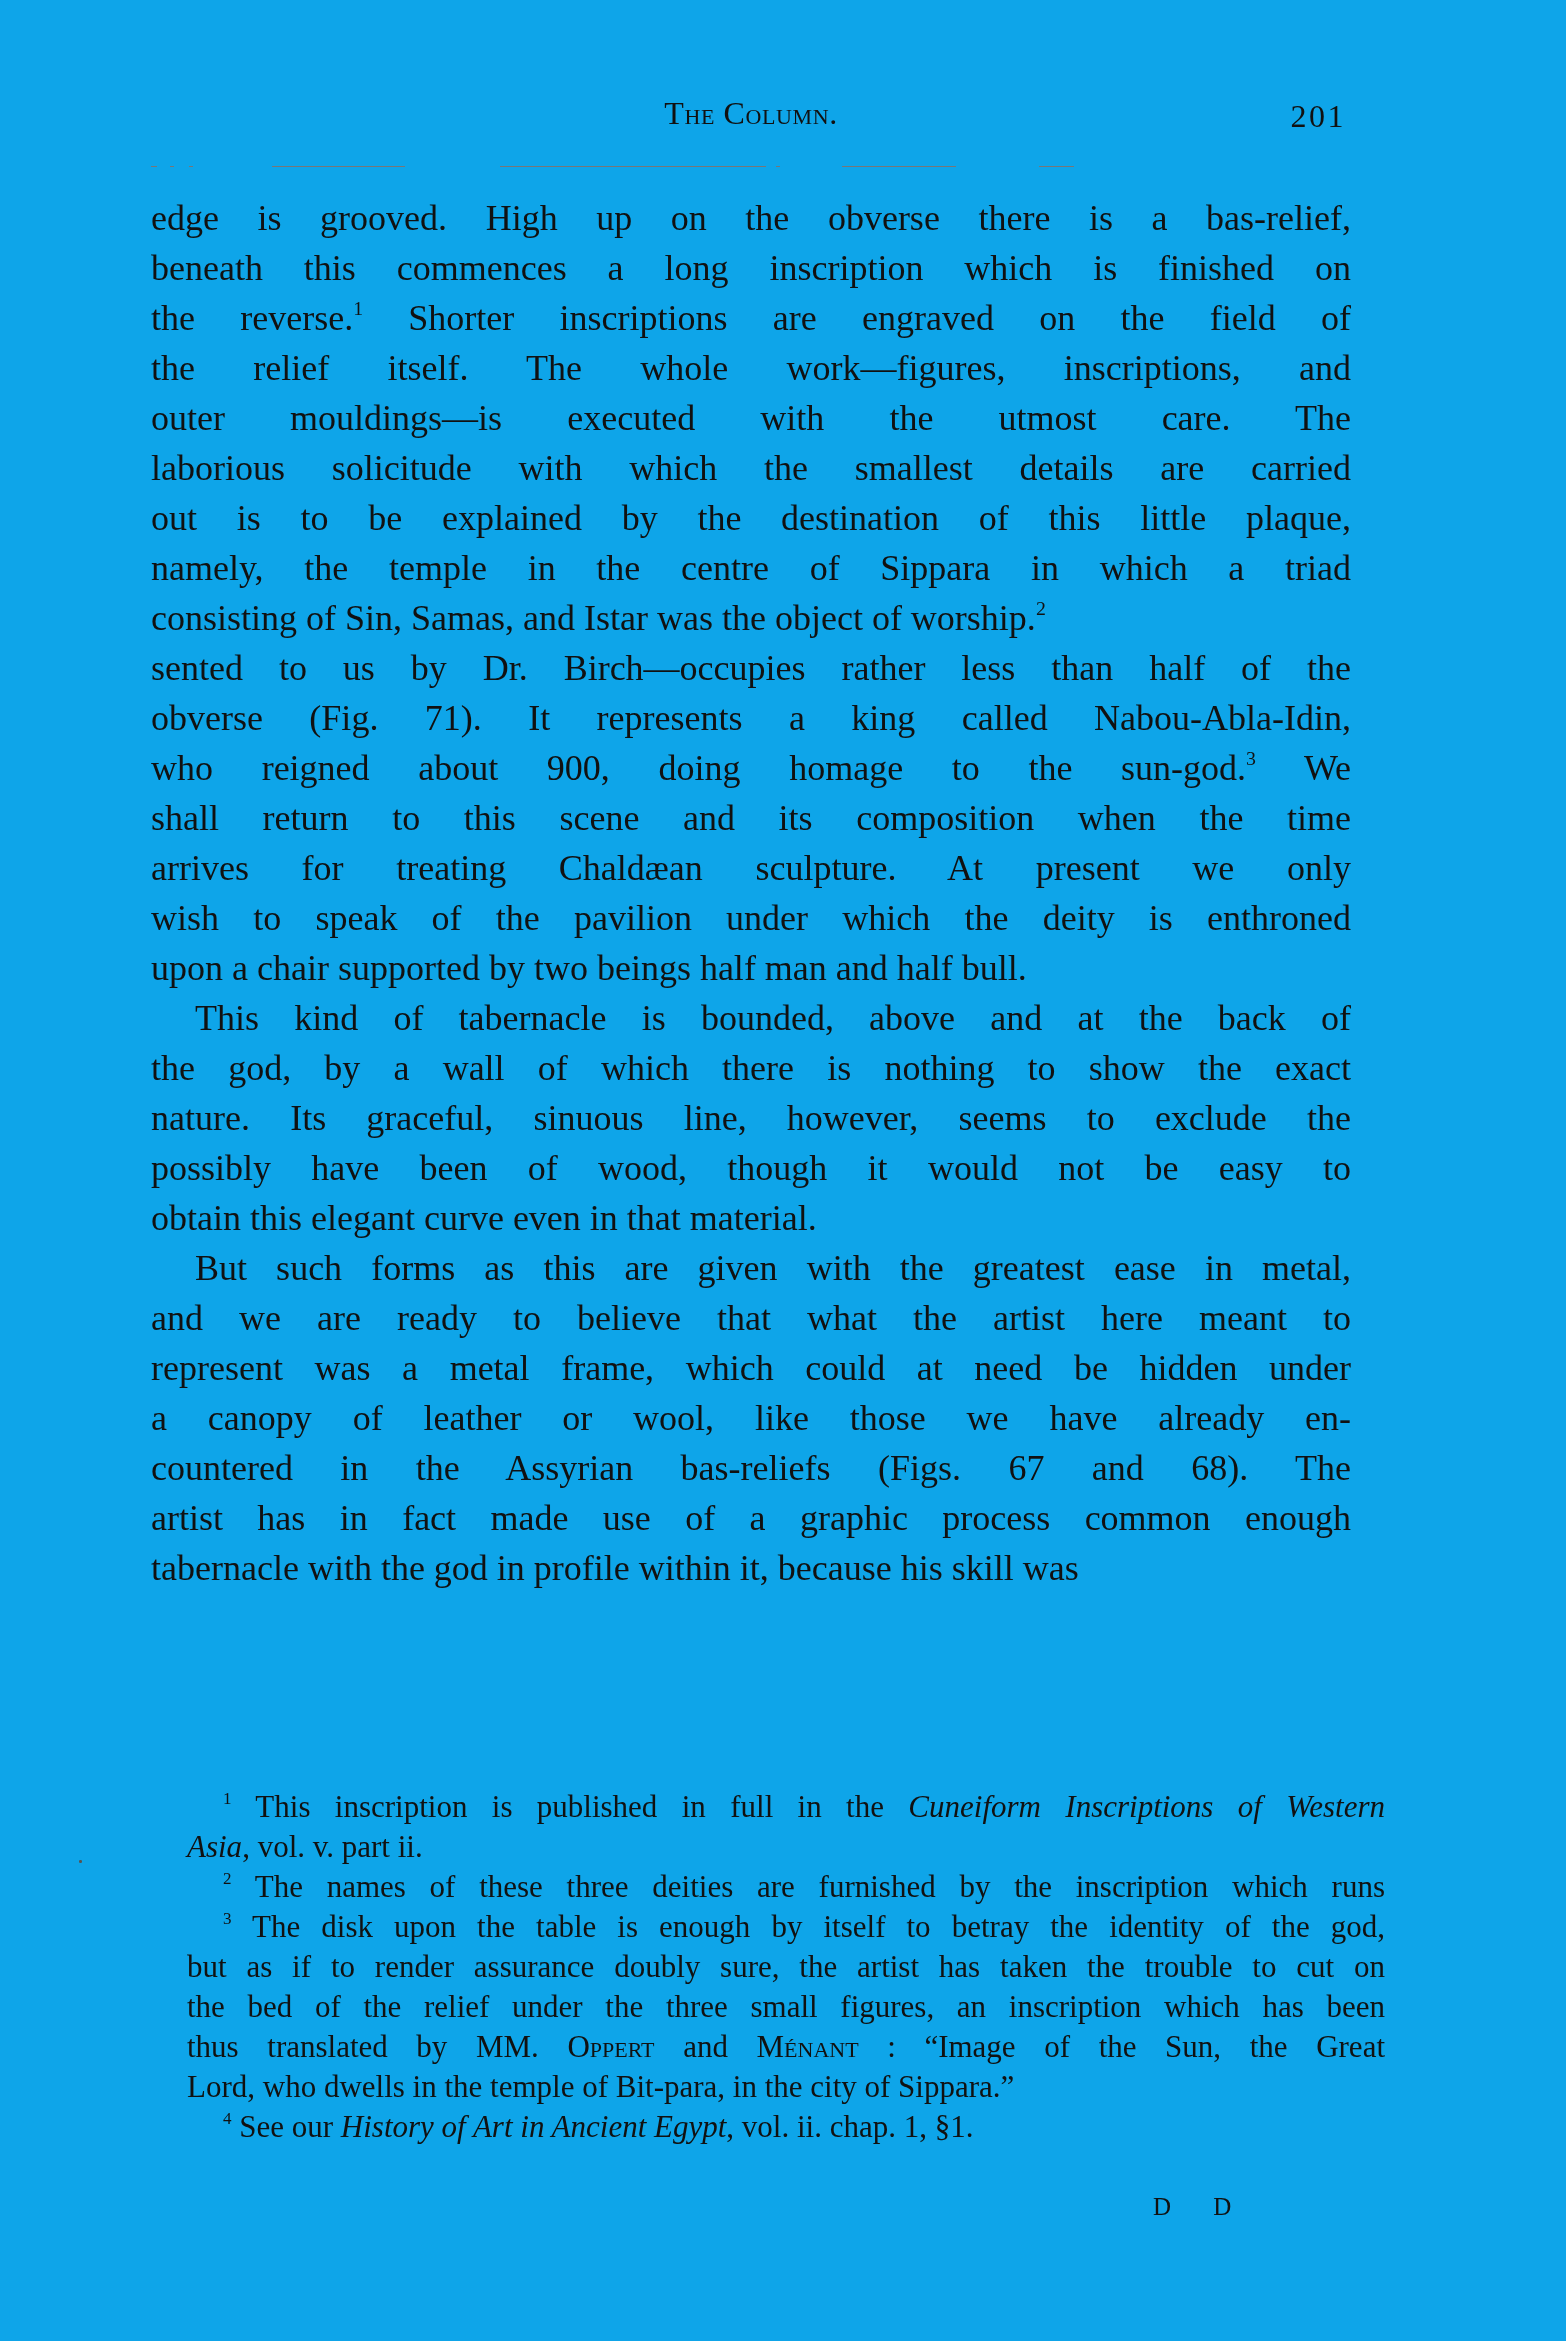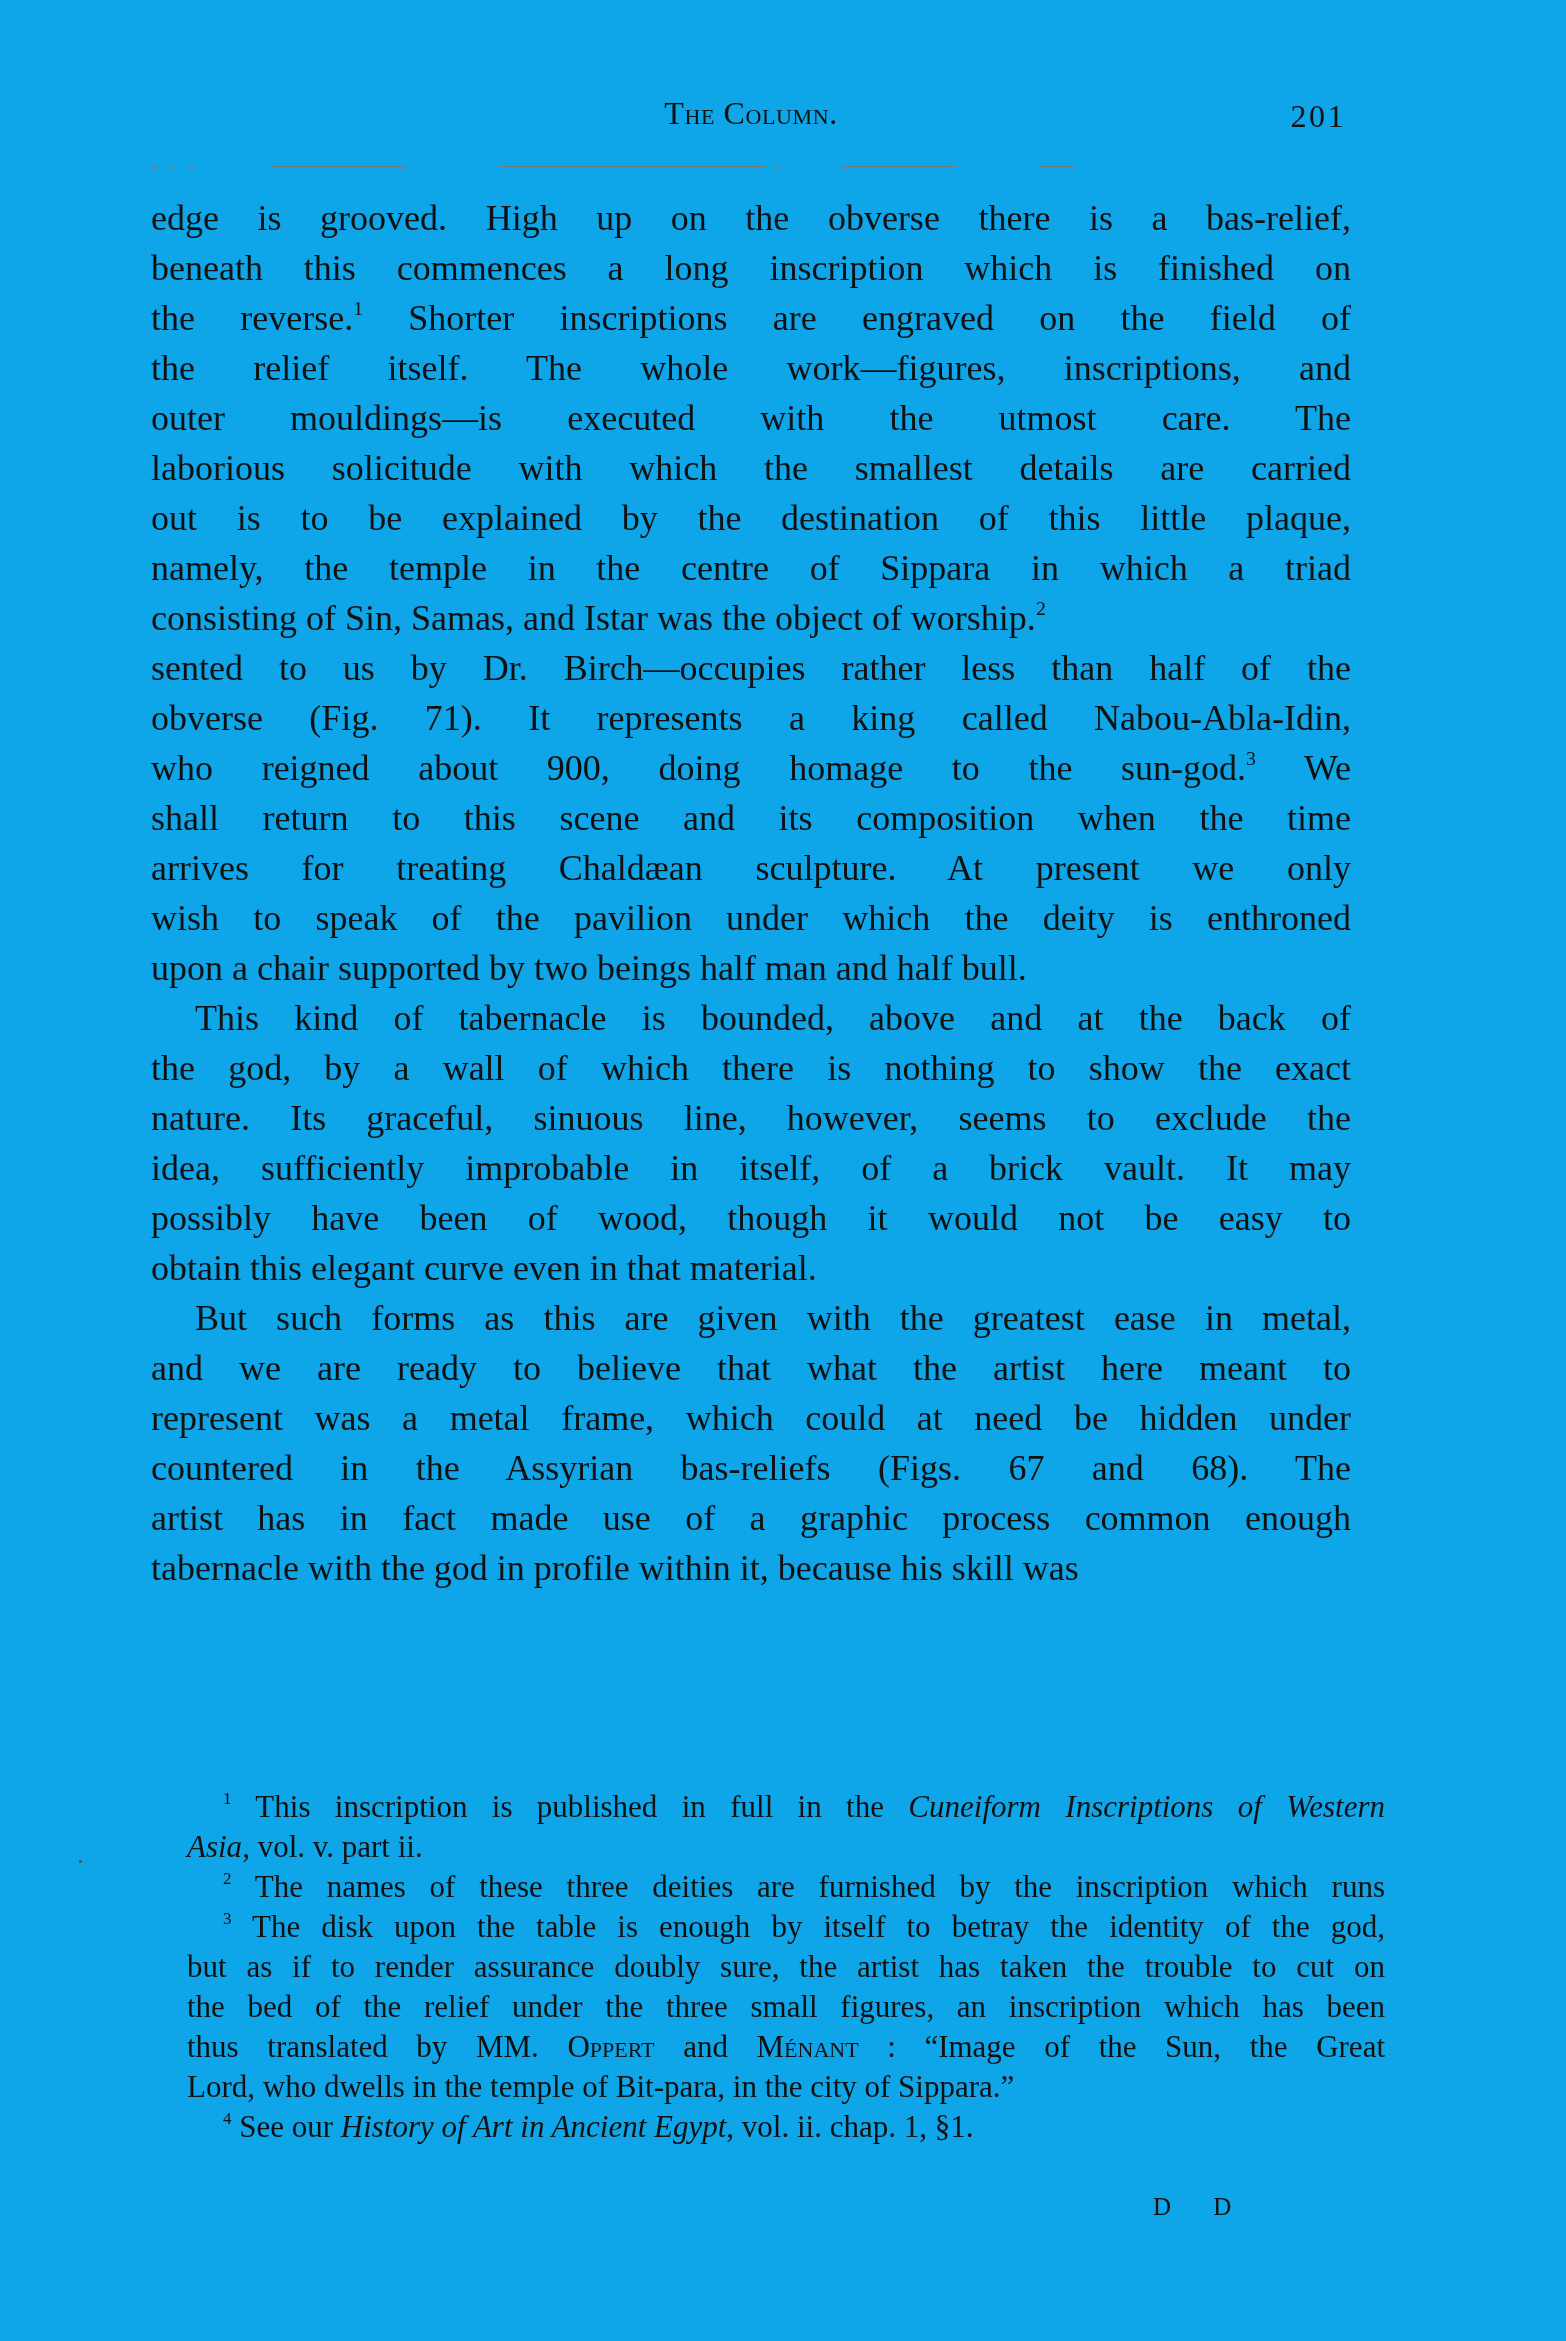--- a/index.html
+++ b/index.html
@@ -58,26 +58,26 @@
       <span class="line">sented to us by Dr. Birch—occupies rather less than half of the</span>
       <span class="line">obverse (Fig. 71).  It represents a king called Nabou-Abla-Idin,</span>
       <span class="line"><span>who reigned about 900, doing homage to the sun-god.</span><sup>3</sup><span>  We</span></span>
       <span class="line">shall return to this scene and its composition when the time</span>
       <span class="line">arrives for treating Chaldæan sculpture.  At present we only</span>
       <span class="line">wish to speak of the pavilion under which the deity is enthroned</span>
       <span class="line last">upon a chair supported by two beings half man and half bull.</span>
       <span class="line indent">This kind of tabernacle is bounded, above and at the back of</span>
       <span class="line">the god, by a wall of which there is nothing to show the exact</span>
       <span class="line">nature.  Its graceful, sinuous line, however, seems to exclude the</span>
-      <span class="line">idea, sufficiently improbable in itself, of a brick vault.  It may</span>
       <span class="line">possibly have been of wood, though it would not be easy to</span>
       <span class="line last">obtain this elegant curve even in that material.</span>
       <span class="line indent">But such forms as this are given with the greatest ease in metal,</span>
       <span class="line">and we are ready to believe that what the artist here meant to</span>
       <span class="line">represent was a metal frame, which could at need be hidden under</span>
+      <span class="line">a canopy of leather or wool, like those we have already en-</span>
       <span class="line">countered in the Assyrian bas-reliefs (Figs. 67 and 68).  The</span>
       <span class="line">artist has in fact made use of a graphic process common enough</span>
       <span class="line last">tabernacle with the god in profile within it, because his skill was</span>
     </div>
 
   <div class="margin-dot"></div>
 
   <div class="footnotes">
     <span class="fn-line indent"><sup>1</sup> <span>This inscription is published in full in the </span><i>Cuneiform Inscriptions of Western</i></span>
     <span class="fn-line last"><i>Asia</i><span>, vol. v. part ii.</span></span>

